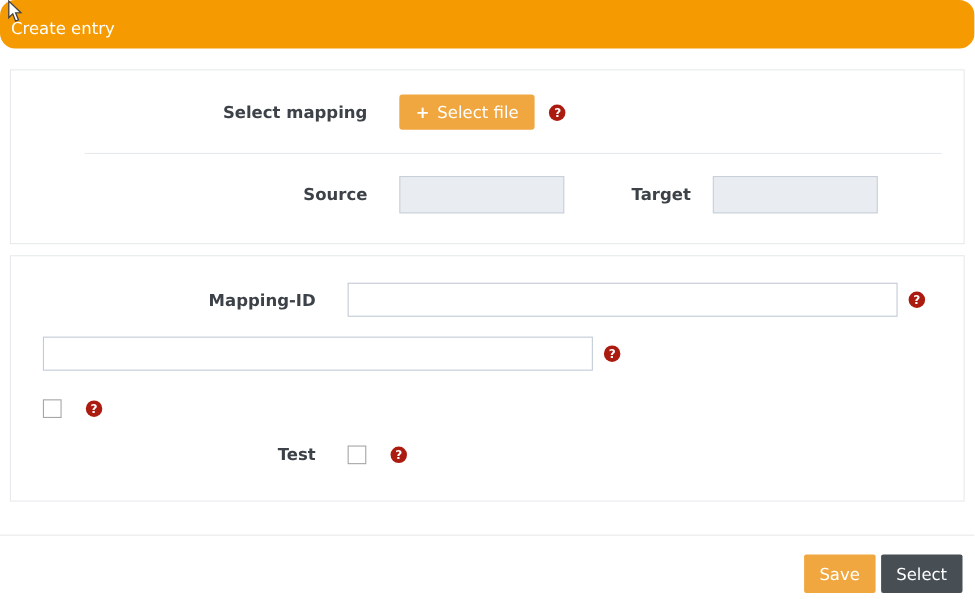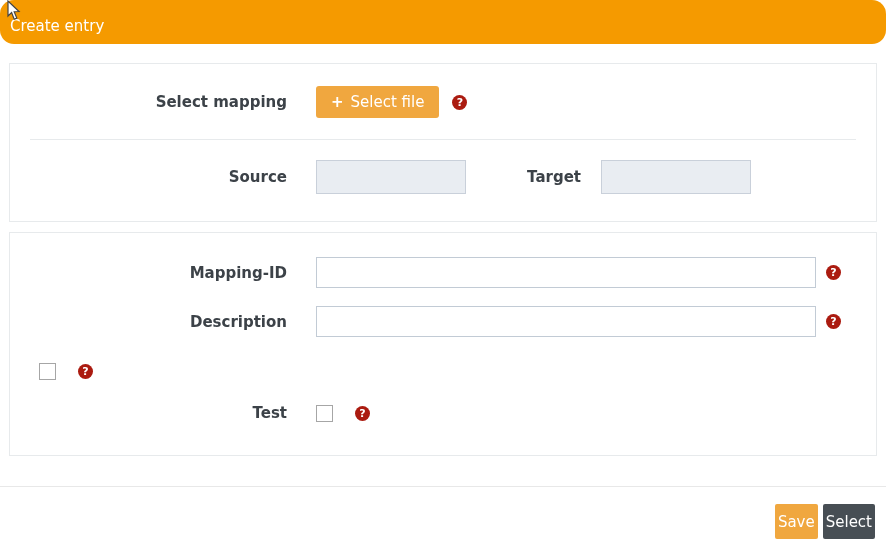--- a/index.html
+++ b/index.html
@@ -18,21 +18,21 @@
     padding: 8px 0 0 10px;
     border-radius: 14px;
   }
   .header .title { color: #ffffff; font-size: 15px; }
 
   
   .panel {
     margin-left: 9px; width: 868px;
     border: 1px solid #e7eaec; background: #fff;
   }
-  .panel-mapping { margin-top: 19px; height: 159px; }
+  .panel-mapping { margin-top: 19px; height: 159px; padding-left: 47px; }
   .panel-details { margin-top: 10px; height: 224px; }
 
   .form-row { display: flex; align-items: center; }
   .label-col {
     flex: 0 0 277px; text-align: right;
     font-weight: bold; font-size: 15px; color: #3c4248;
   }
   .content-col { margin-left: 29px; display: flex; align-items: center; }
 
   .row-select { margin-top: 22px; height: 32px; }
@@ -81,21 +81,21 @@
     appearance: none; -webkit-appearance: none;
     width: 17px; height: 17px; margin: 0;
     background: #fff; border: 1px solid #a6a6a6; border-radius: 0;
     cursor: pointer;
   }
 
   
   .bottom-divider { margin-top: 30px; border-top: 1px solid #e8e8e8; height: 0; }
   .footer { display: flex; justify-content: flex-end; gap: 5px; margin: 17px 11px 0 0; }
   .btn {
-    height: 35px; padding: 0 3px;
+    height: 35px; padding: 0 14px;
     border: none; border-radius: 2px;
     font-size: 15px; font-family: inherit; color: #ffffff; cursor: pointer;
   }
   .btn-save  { background: #f0a73f; }
   .btn-abort { background: #474e54; }
 
   
   .cursor { position: absolute; left: 7px; top: 0; width: 14px; height: 21px; pointer-events: none; z-index: 10; }
 </style>
 </head>
@@ -136,21 +136,20 @@
 <div class="panel panel-details">
   <div class="form-row row-mid">
     <div class="label-col">Mapping-ID</div>
     <div class="content-col">
       <input class="input-text" type="text" value="" style="">
       <span class="help-icon help-ml10">?</span>
     </div>
   </div>
 
   <div class="form-row row-desc">
-    <div class="label-col">Description</div>
     <div class="content-col">
       <input class="input-text" type="text" value="" style="">
       <span class="help-icon help-ml10">?</span>
     </div>
   </div>
 
   <div class="form-row row-active">
     <div class="content-col">
       <input class="checkbox" type="checkbox" style="">
       <span class="help-icon help-ml22">?</span>

